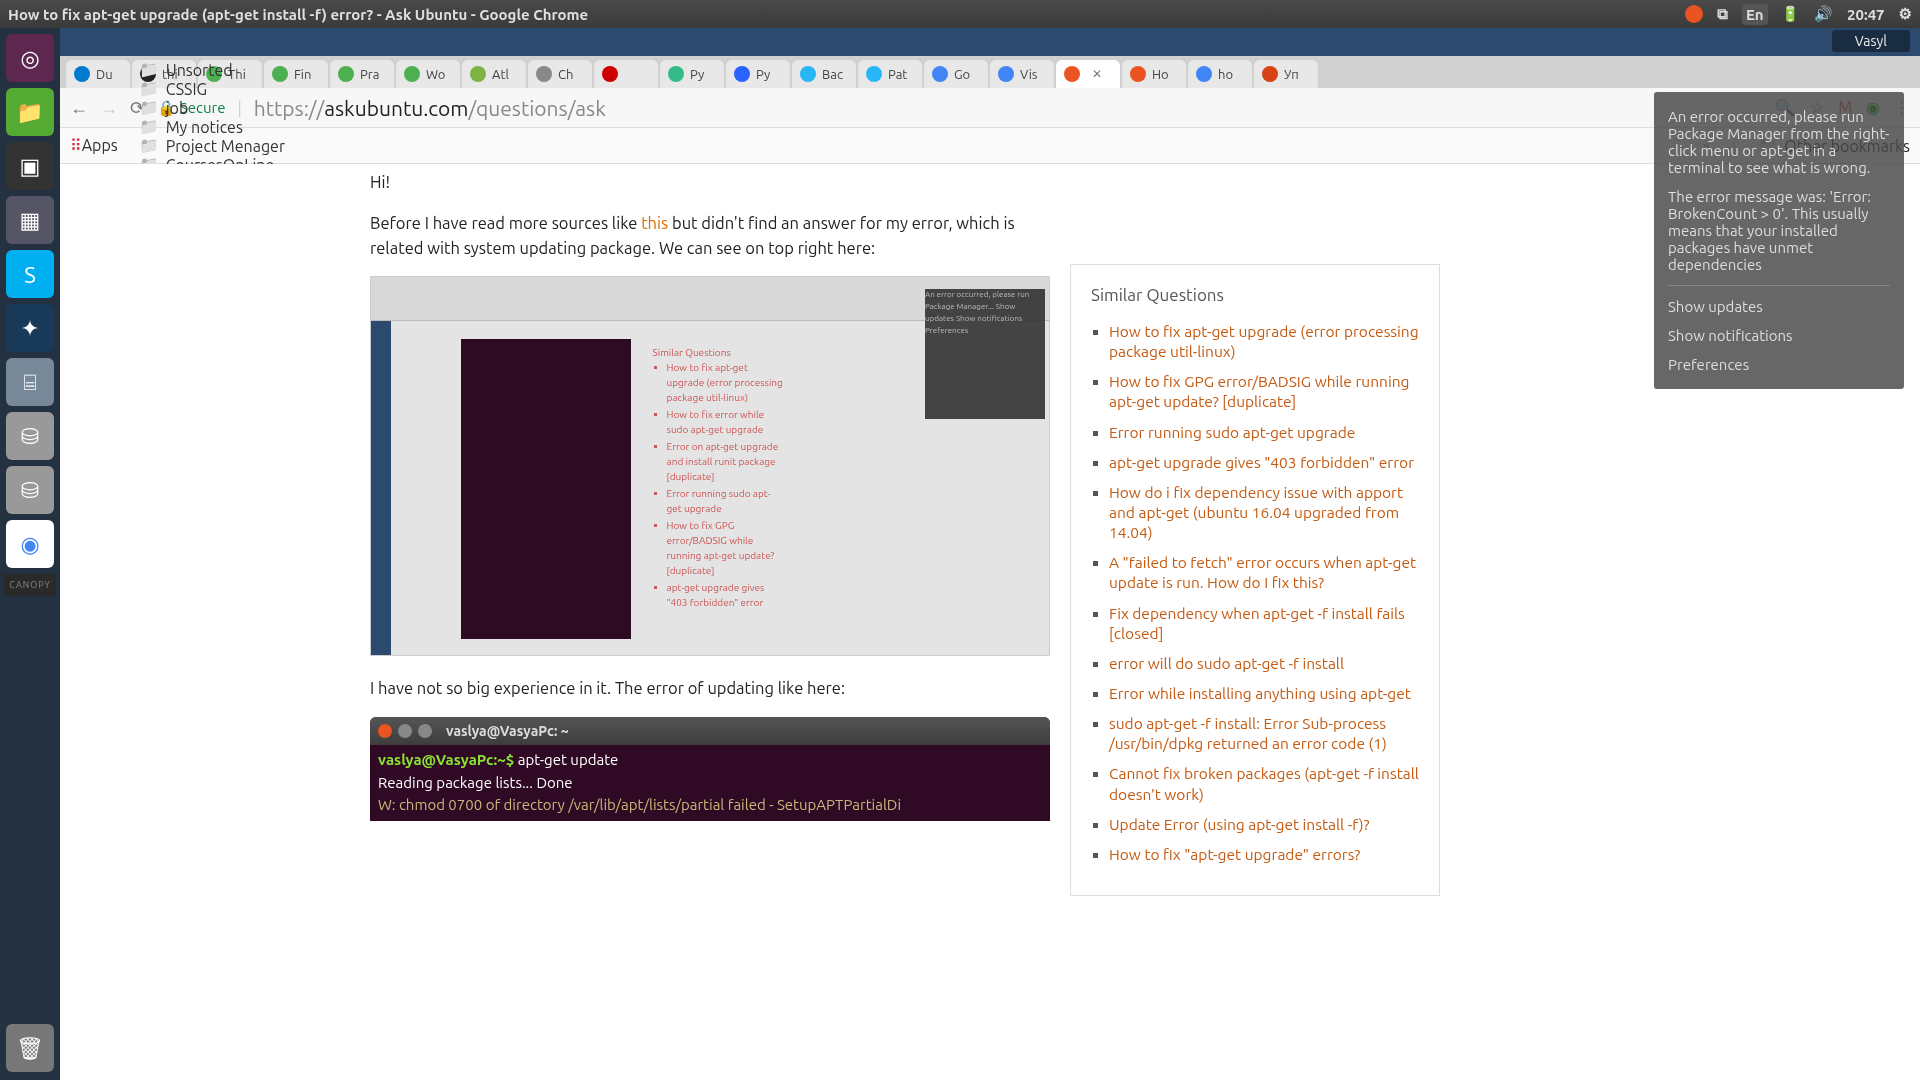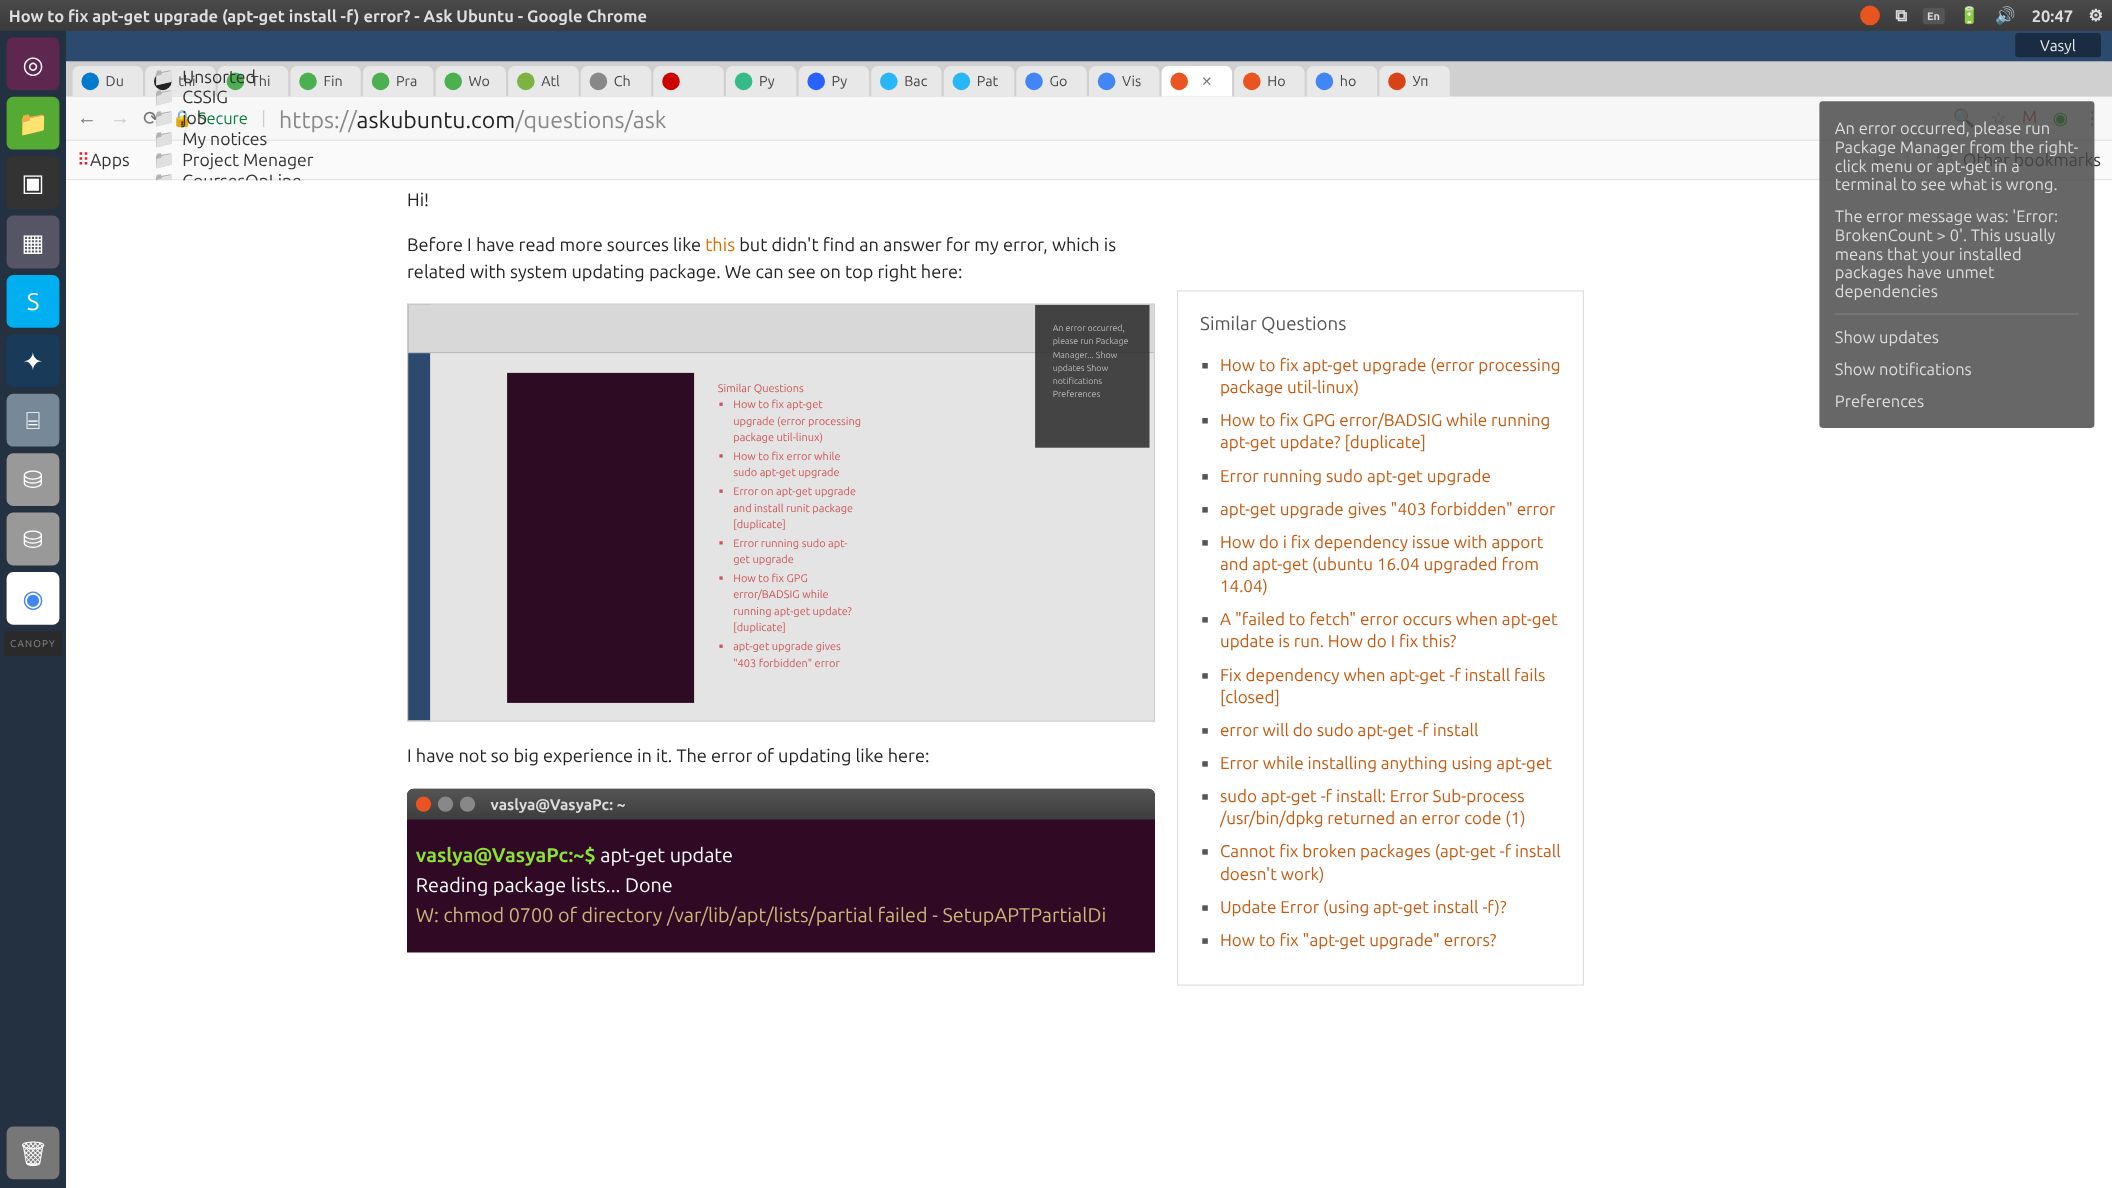--- a/index.html
+++ b/index.html
@@ -4,21 +4,21 @@
 <style>
 * { margin: 0; padding: 0; box-sizing: border-box; font-family: Ubuntu, "Segoe UI", Arial, sans-serif; }
 body { background: #2c4a6e; width: 1920px; height: 1080px; overflow: hidden; position: relative; }
 
 
 .titlebar { height: 28px; background: linear-gradient(#4a4a4a,#3a3a3a); color: #dfdfdf; display: flex; align-items: center; padding: 0 8px; font-size: 15px; font-weight: bold; }
 .titlebar .spacer { flex: 1; }
 .titlebar .win-ctl { width: 18px; height: 18px; border-radius: 50%; margin-left: 6px; }
 .titlebar .wc-close { background: #e95420; }
 .titlebar .sys { display: flex; align-items: center; gap: 14px; color: #ddd; font-size: 15px; }
-.titlebar .lang { background: #555; border-radius: 3px; padding: 2px 4px; font-size: 10px; }
+.titlebar .lang { background: #555; border-radius: 3px; padding: 2px 4px; font-size: 15px; }
 
 
 .launcher { position: absolute; left: 0; top: 28px; bottom: 0; width: 60px; background: rgba(30,30,30,0.55); display: flex; flex-direction: column; align-items: center; padding-top: 6px; gap: 6px; }
 .launcher .item { width: 48px; height: 48px; border-radius: 6px; background: rgba(255,255,255,0.1); display: flex; align-items: center; justify-content: center; font-size: 22px; color: #fff; }
 .launcher .ubuntu { background: #5e2750; }
 .launcher .trash { margin-top: auto; margin-bottom: 8px; }
 .launcher .canopy { width: 52px; height: 22px; background: #2a2a2a; color: #888; font-size: 9px; display:flex; align-items:center; justify-content:center; letter-spacing:1px; }
 
 
 .chrome { position: absolute; left: 60px; right: 0; top: 28px; bottom: 0; background: #fff; display: flex; flex-direction: column; margin-top: 28px; }
@@ -53,31 +53,31 @@
 .body { font-size: 16.5px; color: #222; line-height: 1.5; }
 .body p { margin-bottom: 16px; }
 .body a.inline { color: #e06c00; }
 .shot { width: 680px; height: 380px; background: #e4e4e4; border: 1px solid #ccc; position: relative; margin-bottom: 20px; overflow:hidden; }
 .shot .mini { position:absolute; left:90px; right:260px; top:62px; bottom:16px; display:flex; gap:16px; }
 .shot .panel { background:#2d0b22; flex:1.3; }
 .shot .side { flex:1; font-size:10px; color:#c55; padding:6px; }
 .shot .side li { list-style:square; margin-left:14px; margin-bottom:2px; }
 .shot .topbar { position:absolute; left:0; right:0; top:0; height:44px; background:#d8d8d8; border-bottom:1px solid #bbb; }
 .shot .launch { position:absolute; left:0; top:0; bottom:0; width:20px; background:#2c4a6e; }
-.shot .popup { position:absolute; right:4px; top:0; width:104px; height:130px; background:rgba(50,50,50,0.9); color:#bbb; font-size:8px; padding:16px; }
+.shot .popup { position:absolute; right:4px; top:12px; width:120px; height:130px; background:rgba(50,50,50,0.9); color:#bbb; font-size:8px; padding:0; }
 
 
 .term { width: 680px; background: #300a24; border-radius: 6px 6px 0 0; overflow: hidden; }
 .term-head { height: 28px; background: linear-gradient(#555,#3d3d3d); display: flex; align-items: center; padding: 0 8px; gap: 6px; }
 .term-head .dot { width: 14px; height: 14px; border-radius: 50%; }
 .term-head .d1 { background: #e95420; }
 .term-head .d2 { background: #888; }
 .term-head .d3 { background: #888; }
 .term-head .title { color: #ddd; font-size: 14px; margin-left: 8px; font-weight: bold; }
-.term-body { padding: 20px 8px; font-family: "Ubuntu Mono","Courier New",monospace; font-size: 18px; color: #fff; white-space: pre; }
+.term-body { padding: 4px 8px; font-family: "Ubuntu Mono","Courier New",monospace; font-size: 15px; color: #fff; white-space: pre; }
 .term-body .user { color: #8ae234; font-weight: bold; }
 .term-body .reading { color: #fff; }
 .term-body .warn { color: #c9b87a; }
 
 
 .similar { position: absolute; left: 720px; top: 100px; width: 370px; border: 1px solid #ddd; padding: 20px; }
 .similar h3 { font-size: 17px; font-weight: normal; color: #555; margin-bottom: 18px; }
 .similar ul { list-style: square; color: #555; padding-left: 18px; }
 .similar li { margin-bottom: 10px; font-size: 15.5px; line-height: 1.3; }
 .similar li span { color: #c55a11; cursor: pointer; }

